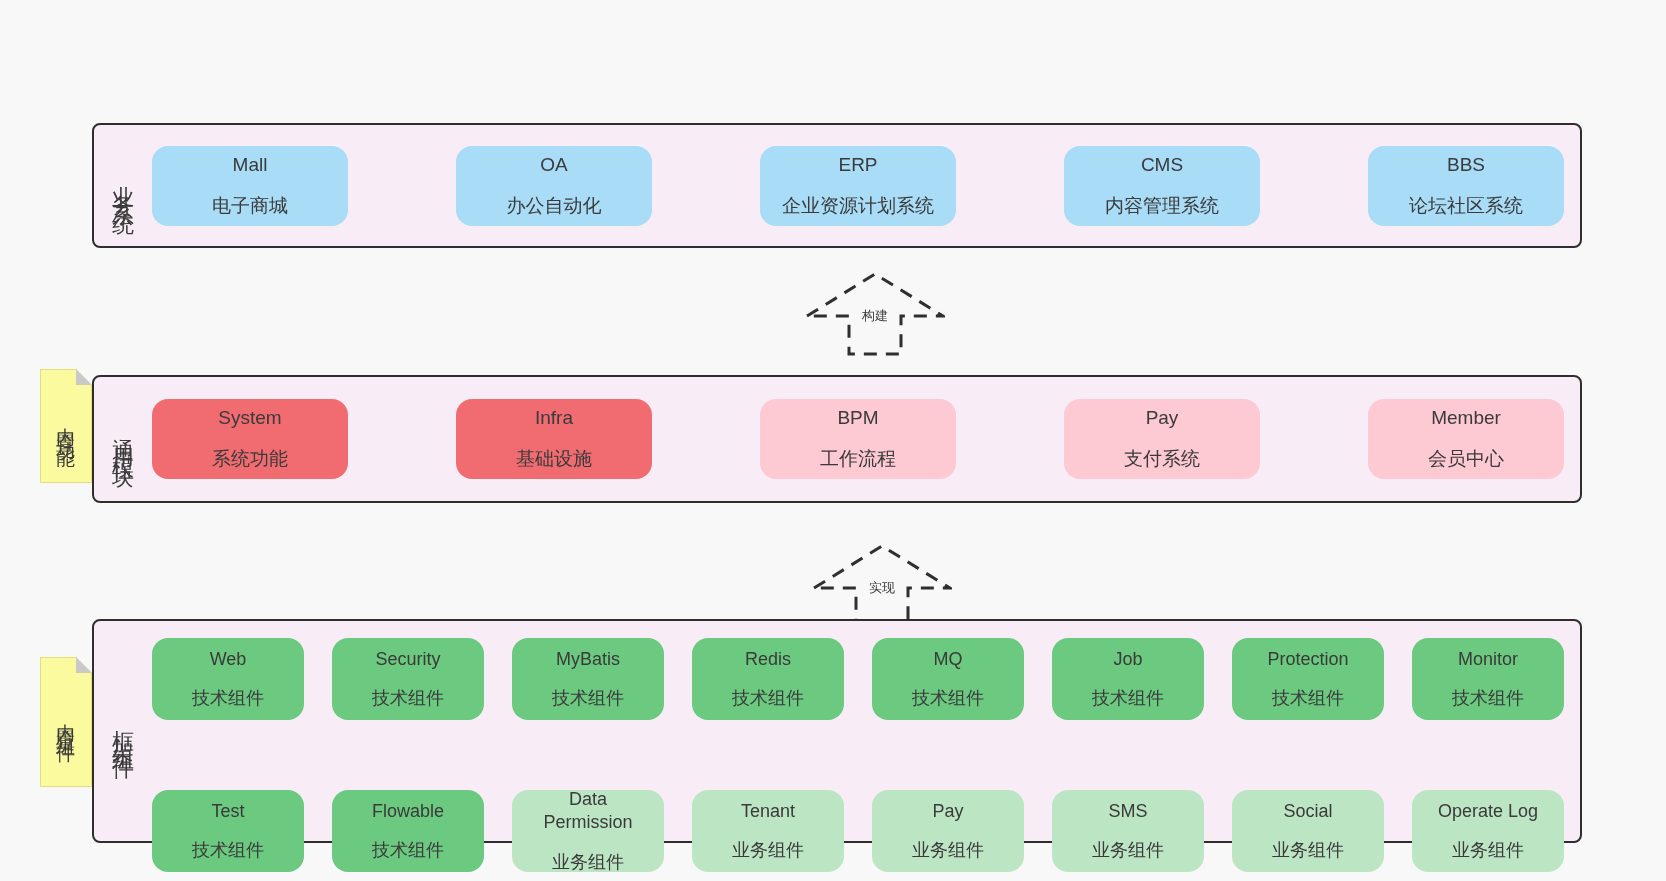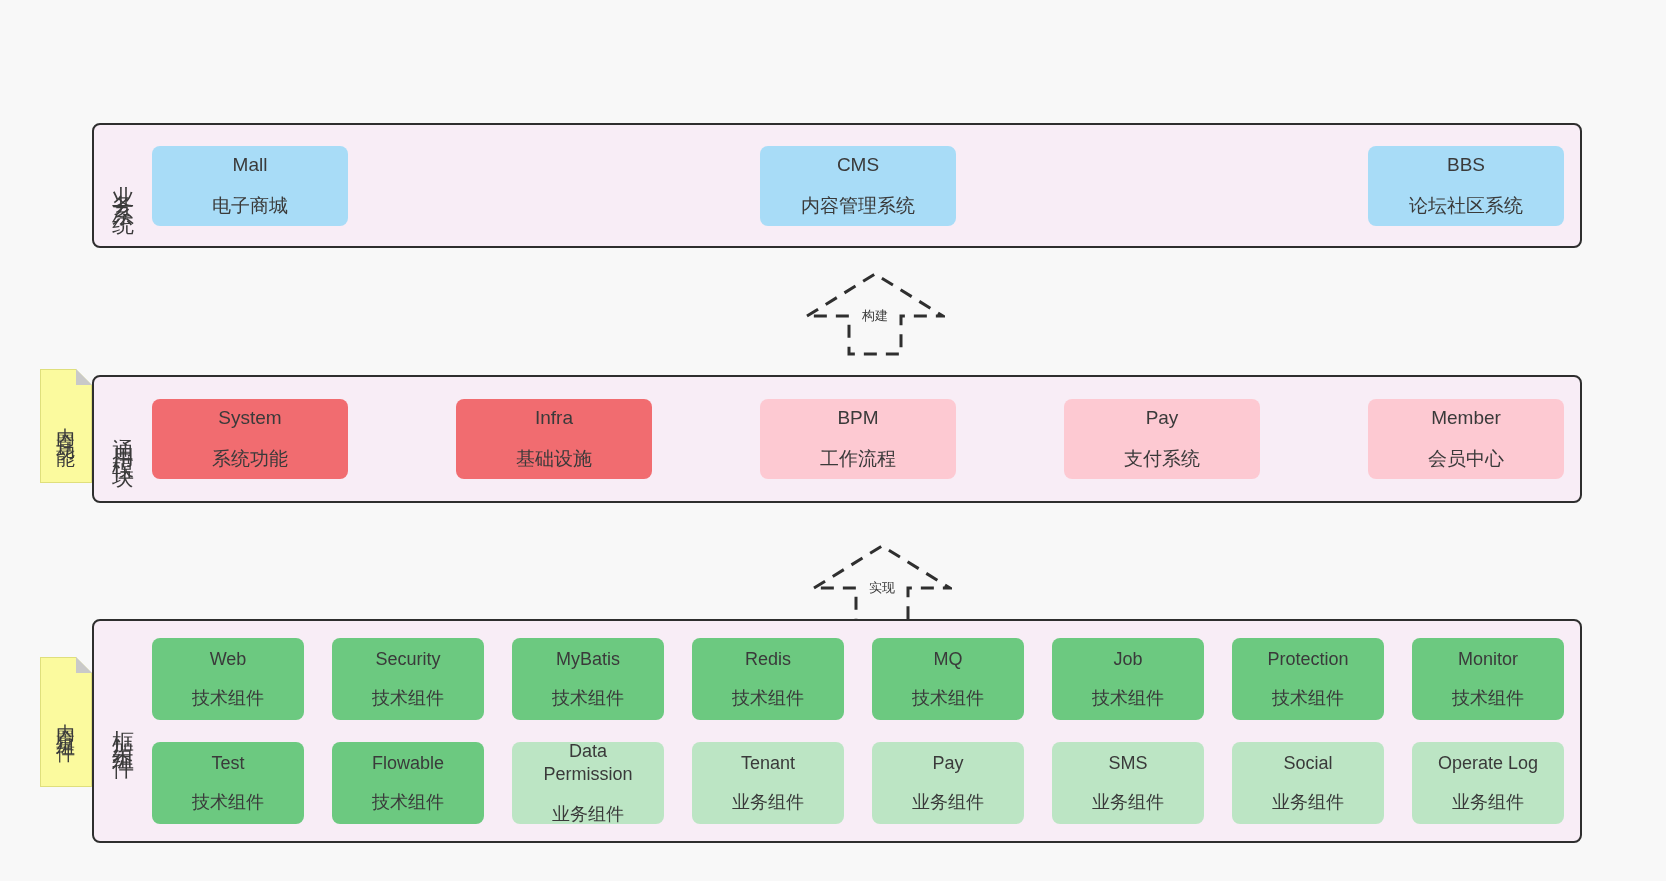--- a/index.html
+++ b/index.html
@@ -49,31 +49,31 @@
     flex-direction:column;
     justify-content:center;
     gap:22px;
     padding-right:16px;
   }
   .box-row {
     display:flex;
     justify-content:space-between;
   }
   .box {
-    border-radius:8px;
+    border-radius:16px;
     display:flex;
     flex-direction:column;
     align-items:center;
     justify-content:center;
     text-align:center;
     line-height:1.3;
     gap:16px;
   }
   .box-lg { width:196px; height:80px; font-size:19px; }
-  .box-sm { width:152px; height:82px; font-size:18px; padding:0 16px; }
+  .box-sm { width:152px; height:82px; font-size:18px; padding:0 16px;margin-top:48px; }
   .blue        { background:var(--box-blue); }
   .red         { background:var(--box-red);justify-content:center; }
   .pink        { background:var(--box-pink);align-items:center; }
   .green       { background:var(--box-green); }
   .green-light { background:var(--box-green-light); }
 
   .sticky {
     position:absolute;
     left:40px;
     width:52px;
@@ -114,20 +114,28 @@
 <div class="layer" style="top:123px;height:125px;">
   <div class="layer-label-col">
     <span class="v-label">业务系统</span>
   </div>
   <div class="boxes">
     <div class="box box-lg blue">
       <div>Mall</div>
       <div>电子商城</div>
     </div>
     <div class="box box-lg blue">
+      <div>OA</div>
+      <div>办公自动化</div>
+    </div>
+    <div class="box box-lg blue">
+      <div>ERP</div>
+      <div>企业资源计划系统</div>
+    </div>
+    <div class="box box-lg blue">
       <div>CMS</div>
       <div>内容管理系统</div>
     </div>
     <div class="box box-lg blue">
       <div>BBS</div>
       <div>论坛社区系统</div>
     </div>
   </div>
 </div>
 

